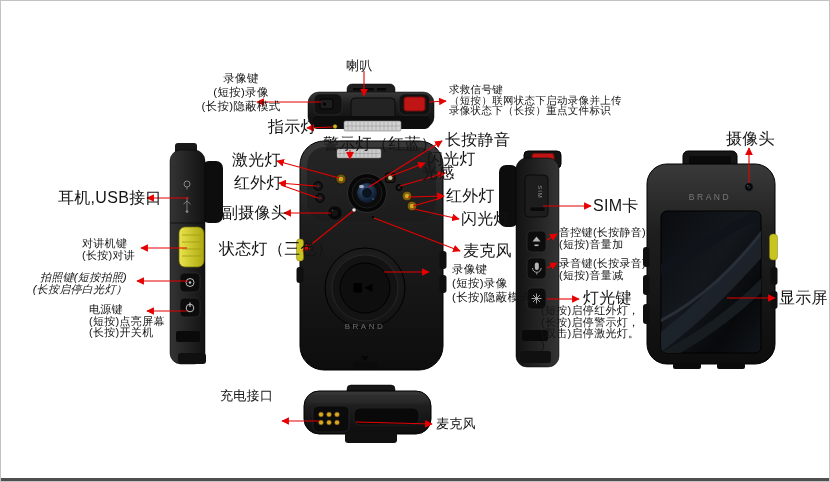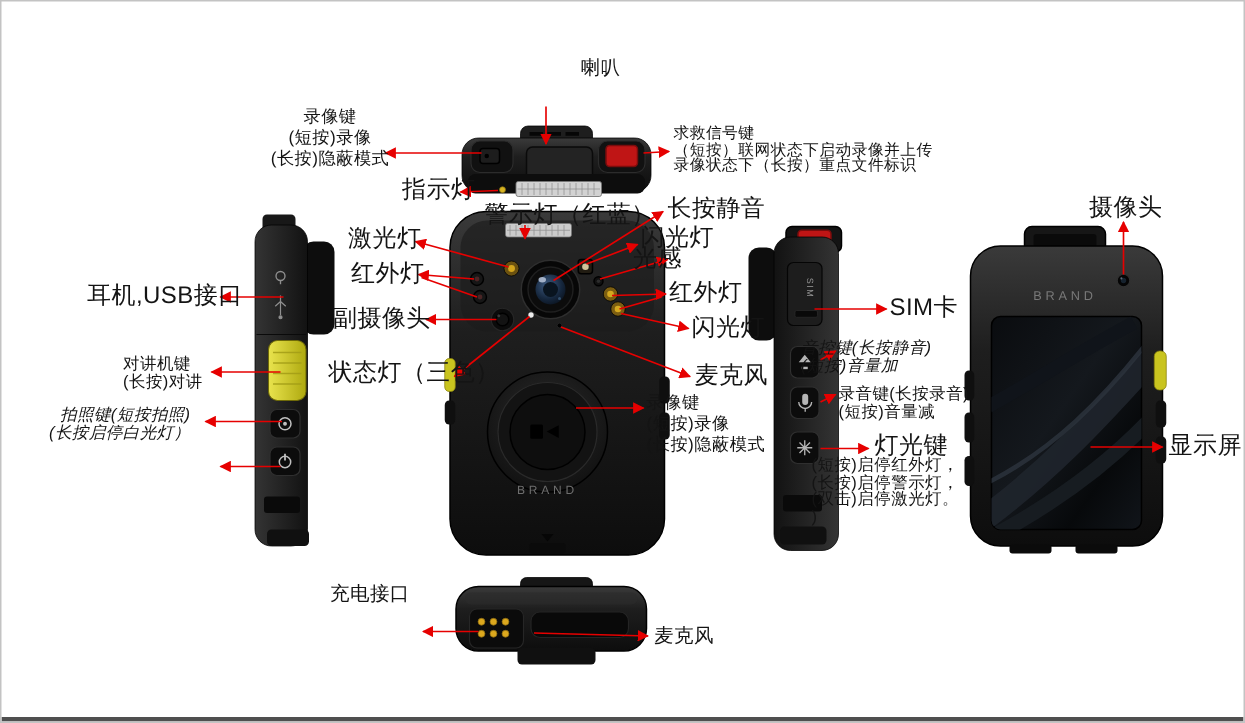--- a/index.html
+++ b/index.html
@@ -8,21 +8,21 @@
     border:1px solid #c3c3c3;box-sizing:border-box;overflow:hidden;
     font-family:"Liberation Sans","DejaVu Sans",sans-serif;
   }
   #devices{position:absolute;left:0;top:0;}
   .lbl{
     position:absolute;color:#141414;white-space:pre-line;
     font-size:16px;line-height:13.5px;letter-spacing:0.3px;
   }
   .s10{font-size:10.5px;line-height:10.6px;}
   .s11{font-size:11px;line-height:11.6px;}
-  .s115{font-size:11.5px;line-height:14px;}
+  .s115{font-size:11.5px;line-height:14px;margin-left:21px;}
   .s13{font-size:13px;line-height:14px;}
   .ralign{text-align:right;}
   #bottom-bar{position:absolute;left:0;right:0;bottom:0;height:3px;background:#4f4f4f;}
 </style>
 </head>
 <body>
 
 <div id="canvas">
 
 <svg id="devices" width="830" height="482" viewBox="0 0 830 482">
@@ -298,21 +298,21 @@
     <line x1="546" y1="239" x2="556" y2="233" marker-end="url(#arr)"></line>
     <line x1="546" y1="267" x2="556" y2="262" marker-end="url(#arr)"></line>
     <line x1="546" y1="298" x2="578" y2="298" marker-end="url(#arr)"></line>
     <line x1="748" y1="182" x2="748" y2="147" marker-end="url(#arr)"></line>
     <line x1="726" y1="297" x2="774" y2="297" marker-end="url(#arr)"></line>
     <line x1="318" y1="420" x2="281" y2="420" marker-end="url(#arr)"></line>
     <line x1="355" y1="421" x2="431" y2="423" marker-end="url(#arr)"></line>
   </g>
 </svg>
 
-<div class="lbl s13" style="left:345px;top:37px;margin-left:41px;">喇叭</div>
+<div class="lbl s13" style="left:345px;top:58px;">喇叭</div>
 <div class="lbl s115" style="left:172px;top:70px;width:94px;text-align:center;">录像键
 (短按)录像
 (长按)隐蔽模式</div>
 <div class="lbl s10" style="left:448px;top:83px;">求救信号键
 （短按）联网状态下启动录像并上传
 录像状态下（长按）重点文件标识</div>
 <div class="lbl" style="left:267px;top:119px;">指示灯</div>
 <div class="lbl" style="left:322px;top:136px;">警示灯（红蓝）</div>
 <div class="lbl" style="left:444px;top:132px;">长按静音</div>
 <div class="lbl" style="left:426px;top:151px;">闪光灯</div>
@@ -321,26 +321,29 @@
 <div class="lbl" style="left:460px;top:211px;">闪光灯</div>
 <div class="lbl" style="left:462px;top:243px;">麦克风</div>
 <div class="lbl s115" style="left:430px;top:261px;">录像键
 (短按)录像
 (长按)隐蔽模式</div>
 <div class="lbl" style="left:57px;top:190px;">耳机,USB接口</div>
 <div class="lbl s11" style="left:81px;top:237px;">对讲机键
 (长按)对讲</div>
 <div class="lbl s11 ralign" style="left:10px;top:271px;width:116px;font-style:italic;">拍照键(短按拍照)
 (长按启停白光灯）</div>
+<div class="lbl s11" style="left:88px;top:303px;">电源键
+(短按)点亮屏幕
+(长按)开关机</div>
 <div class="lbl" style="left:231px;top:152px;">激光灯</div>
 <div class="lbl" style="left:233px;top:175px;">红外灯</div>
 <div class="lbl" style="left:221px;top:205px;">副摄像头</div>
 <div class="lbl" style="left:218px;top:241px;">状态灯（三色）</div>
 <div class="lbl" style="left:592px;top:198px;">SIM卡</div>
-<div class="lbl s11" style="left:533px;top:226px;font-style:italic;">音控键(长按静音)
+<div class="lbl s11" style="left:558px;top:226px;">音控键(长按静音)
 (短按)音量加</div>
 <div class="lbl s11" style="left:558px;top:257px;">录音键(长按录音)
 (短按)音量减</div>
 <div class="lbl" style="left:582px;top:290px;">灯光键</div>
 <div class="lbl s11" style="left:540px;top:304px;">(短按)启停红外灯，
 (长按)启停警示灯，
 (双击)启停激光灯。
 )</div>
 <div class="lbl" style="left:725px;top:131px;">摄像头</div>
 <div class="lbl" style="left:778px;top:290px;">显示屏</div>

